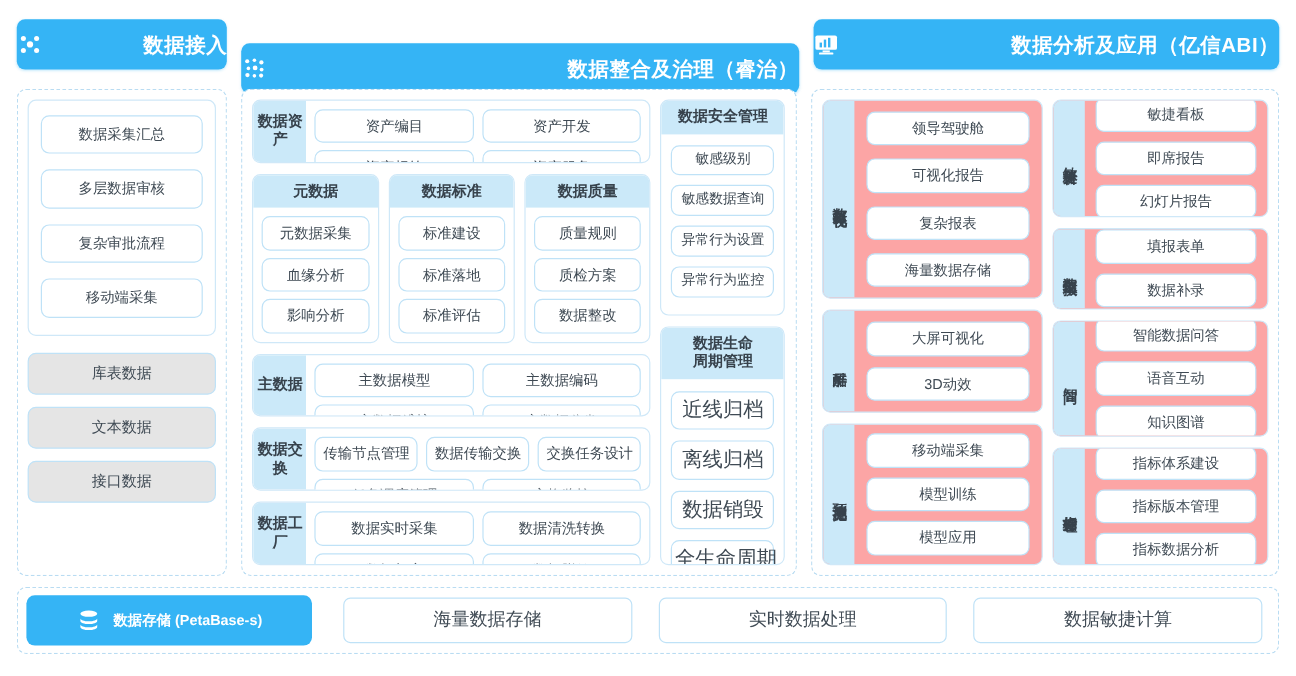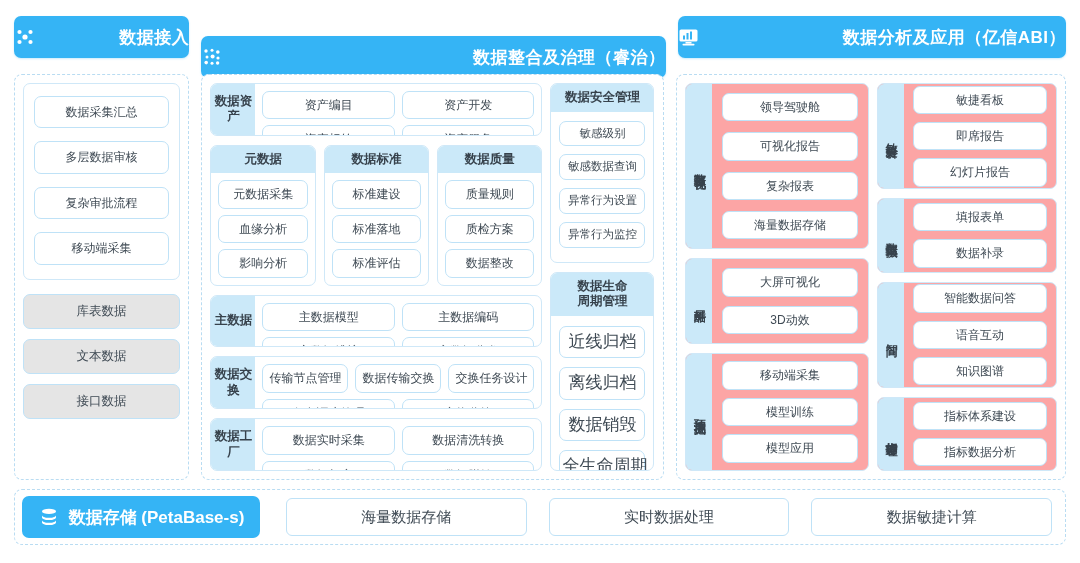--- a/index.html
+++ b/index.html
@@ -155,21 +155,21 @@
     border-radius: 8px;
     display: flex; align-items: center;
     padding: 7px;
     gap: 12px;
   }
   .store-pill {
     background: #35b4f5; color: #fff;
     width: 238px; height: 42px;
     border-radius: 7px;
     display: flex; align-items: center; justify-content: center; gap: 9px;
-    font-size: 17px; font-weight: bold;
+    font-size: 12px; font-weight: bold;
   }
   .store-items { flex: 1; display: flex; gap: 22px; padding: 0 6px 0 14px; }
   .store-items .chip { flex: 1; padding: 9px 4px; font-size: 15px; border-radius: 6px; }
 </style>
 </head>
 <body>
 
 <div class="page">
 
   <div class="headers">
@@ -415,20 +415,21 @@
             <div class="chip">智能数据问答</div>
             <div class="chip">语音互动</div>
             <div class="chip">知识图谱</div>
           </div>
         </div>
 
         <div class="vgrp">
           <div class="vgrp-label">指标管理</div>
           <div class="vgrp-items">
             <div class="chip">指标体系建设</div>
+            <div class="chip">指标版本管理</div>
             <div class="chip">指标数据分析</div>
           </div>
         </div>
       </div>
     </div>
   </div>
 
   <div class="bottom">
     <div class="store-pill">
       <span class="hdr-icon">

